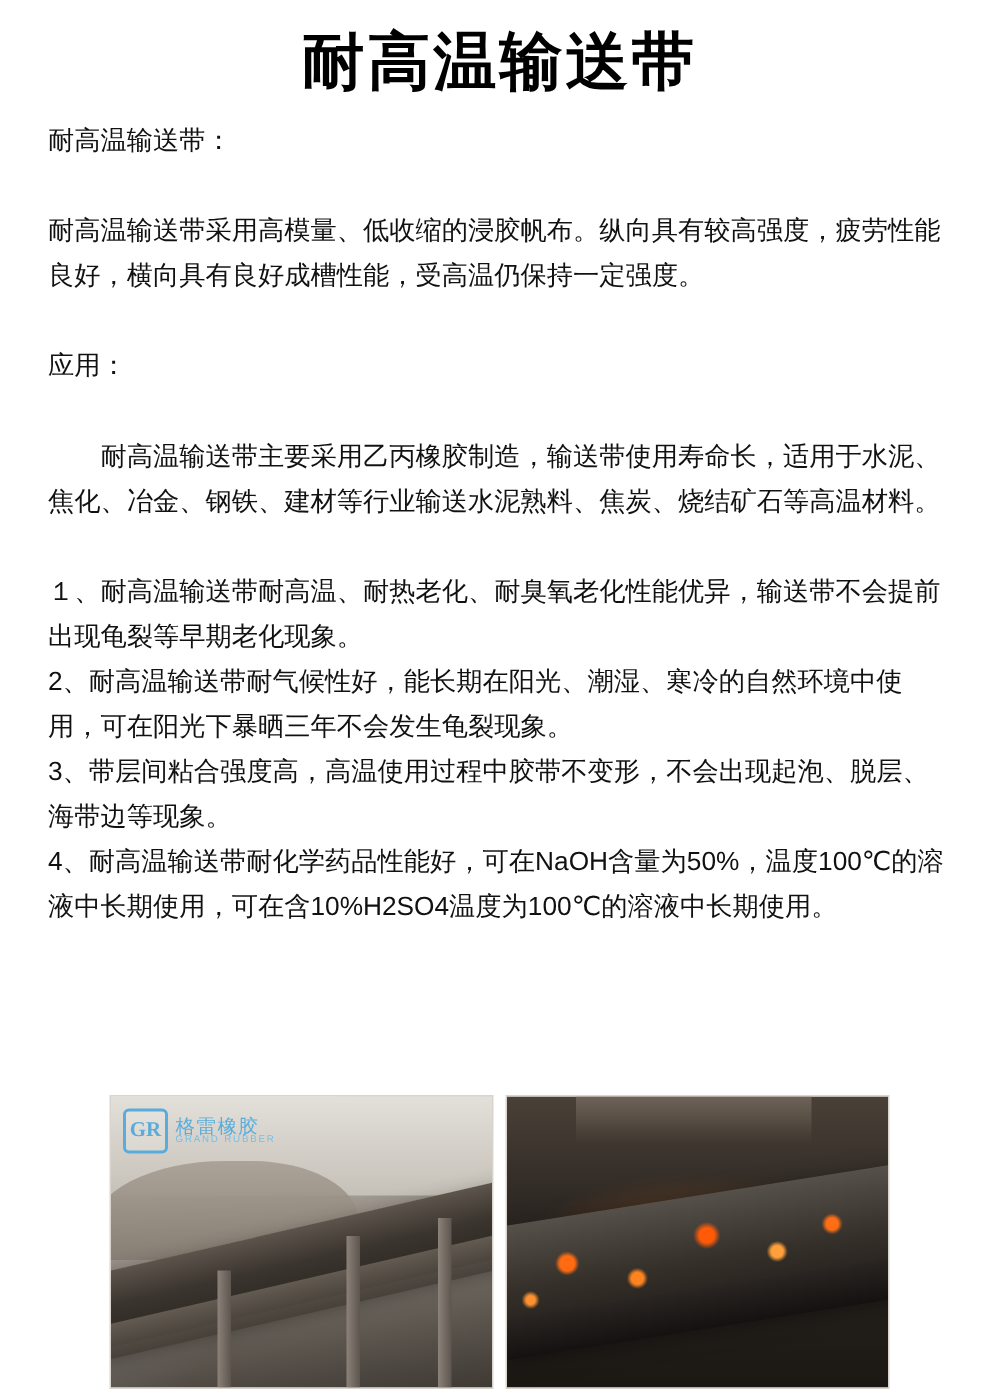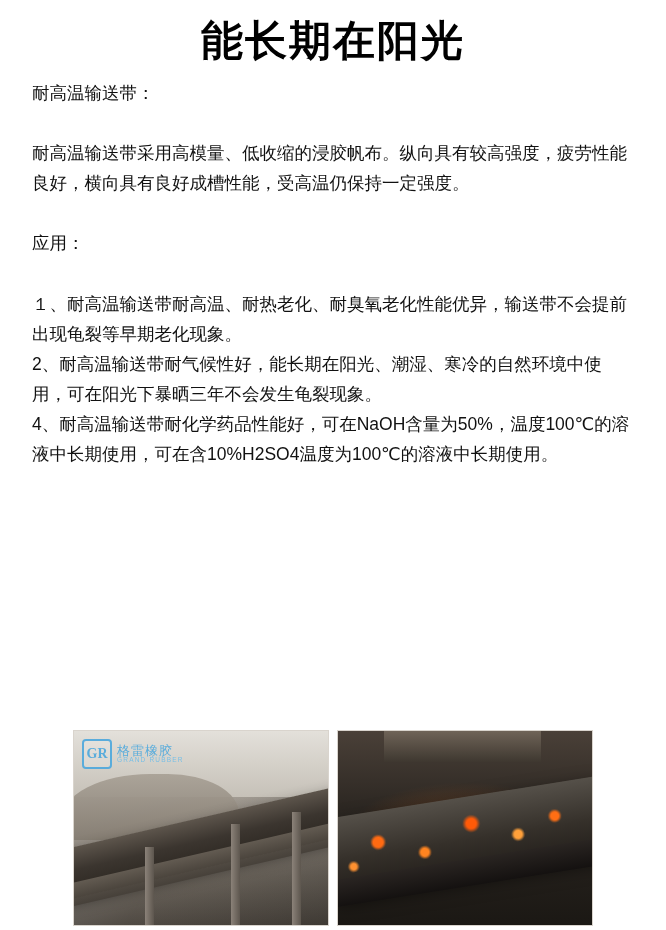--- a/index.html
+++ b/index.html
@@ -193,28 +193,30 @@
     font-size: 6.5px;
     color: #6fbde8;
     letter-spacing: 1.2px;
   }
 </style>
 </head>
 <body>
 
 <div class="page">
 
-  <h1 class="title">能长期在阳光</h1>
+  <h1 class="title">耐高温输送带</h1>
 
   <div class="body-text">
     <p class="para tight">耐高温输送带：</p>
     <p class="para gap">耐高温输送带采用高模量、低收缩的浸胶帆布。纵向具有较高强度，疲劳性能良好，横向具有良好成槽性能，受高温仍保持一定强度。</p>
     <p class="para gap tight">应用：</p>
+    <p class="para gap indent">耐高温输送带主要采用乙丙橡胶制造，输送带使用寿命长，适用于水泥、焦化、冶金、钢铁、建材等行业输送水泥熟料、焦炭、烧结矿石等高温材料。</p>
     <p class="para gap tight">１、耐高温输送带耐高温、耐热老化、耐臭氧老化性能优异，输送带不会提前出现龟裂等早期老化现象。</p>
     <p class="para tight">2、耐高温输送带耐气候性好，能长期在阳光、潮湿、寒冷的自然环境中使用，可在阳光下暴晒三年不会发生龟裂现象。</p>
+    <p class="para tight">3、带层间粘合强度高，高温使用过程中胶带不变形，不会出现起泡、脱层、海带边等现象。</p>
     <p class="para tight">4、耐高温输送带耐化学药品性能好，可在NaOH含量为50%，温度100℃的溶液中长期使用，可在含10%H2SO4温度为100℃的溶液中长期使用。</p>
   </div>
 
   <div class="images">
 
     <div class="photo left">
       <div class="sky"></div>
       <div class="hill"></div>
       <div class="belt"></div>
       <div class="belt2"></div>

